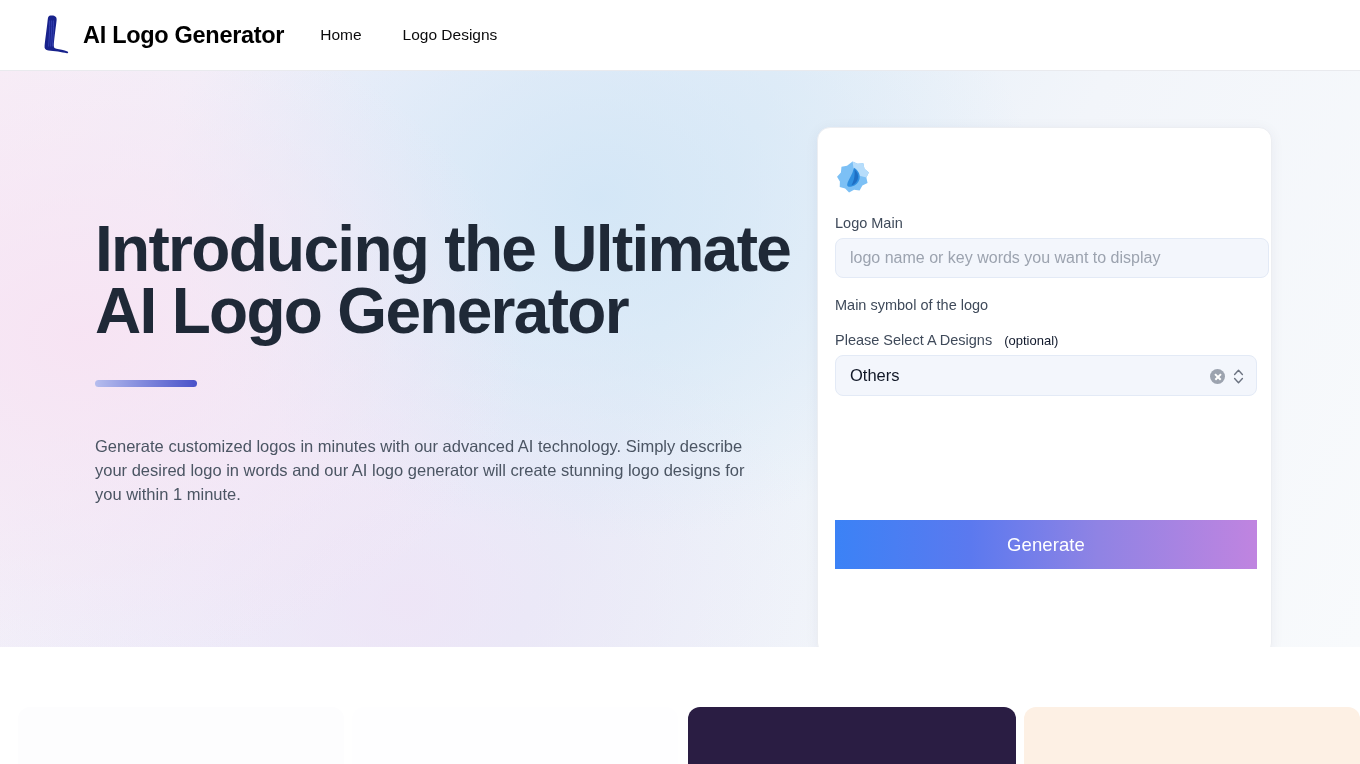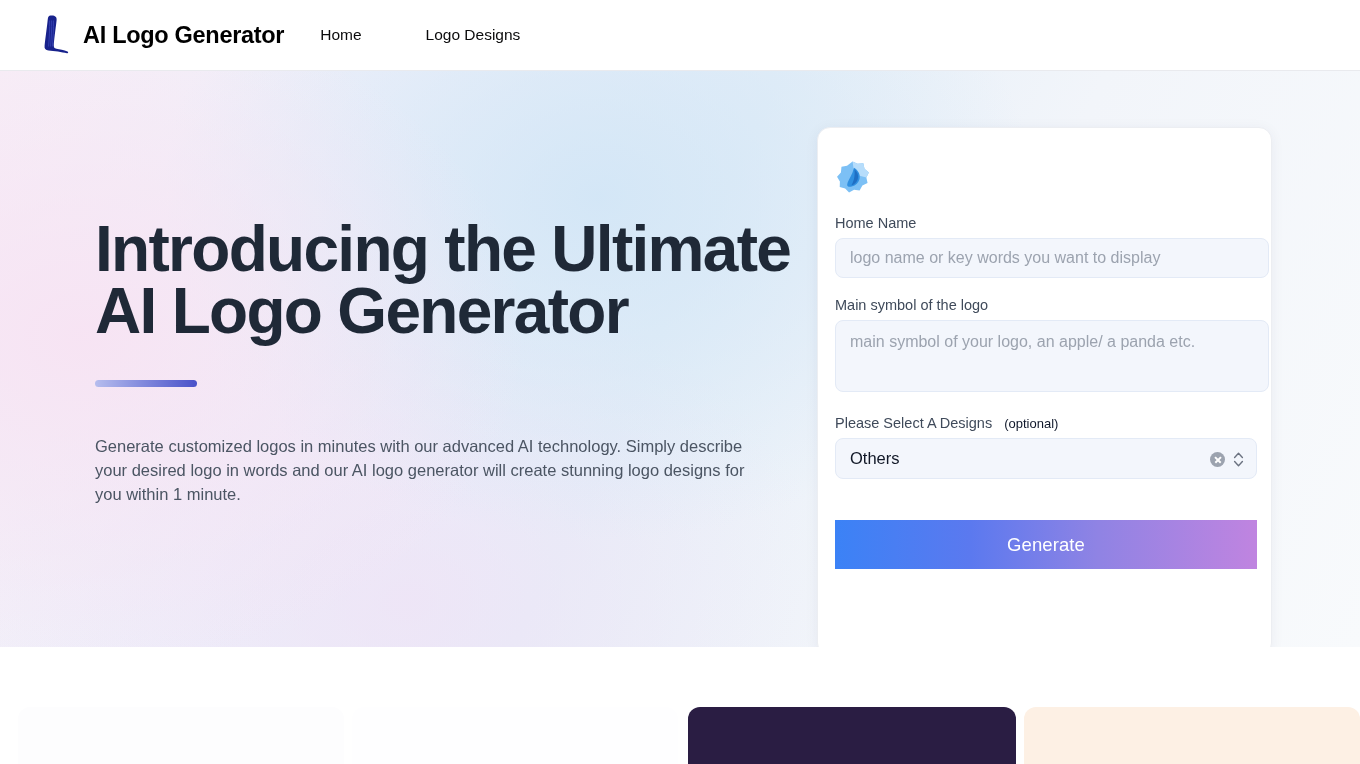--- a/index.html
+++ b/index.html
@@ -39,21 +39,21 @@
     font-size: 23.5px;
     font-weight: bold;
     color: #000000;
     letter-spacing: -0.3px;
     white-space: nowrap;
   }
   .nav {
     display: flex;
     align-items: center;
     margin-left: 36px;
-    gap: 64px;
+    gap: 41px;
   }
   .nav-link {
     font-size: 15.5px;
     color: #0b0b0c;
     text-decoration: none;
     white-space: nowrap;
     cursor: pointer;
   }
 
   
@@ -262,26 +262,25 @@
   <div class="form-card">
 
     <svg class="card-gem" viewBox="0 0 40 40">
       <path d="M19 2.6 L24.4 5.1 L30.6 4.7 L31.9 10.6 L36.6 14.6 L33.9 20 L35.2 26 L29.6 28.6 L26.6 34 L20.6 33.2 L15.2 36.2 L11 31.8 L5.1 30.4 L5.3 24.3 L2.2 19.1 L6.4 14.6 L7 8.5 L13 7.2 Z" fill="#7cc0f5"></path>
       <path d="M19 2.6 L24.4 5.1 L30.6 4.7 L31.9 10.6 L36.6 14.6 L33.9 20 L26.5 18 L20 10 Z" fill="#b7ddfb"></path>
       <path d="M20.5 9.5 C25.5 12.5 27.5 17 26.5 21.5 C25.6 25.5 22.5 28.5 18 29.8 C15 30.6 12.8 29.6 13.2 27.2 C13.6 24.6 16.4 20 18.6 15.4 C19.6 13.2 19.9 11.2 20.5 9.5 Z" fill="#2f8fe0"></path>
       <path d="M21 11 C24.5 14 25.8 18 24.6 21.8 C23.6 25 21.2 27.3 17.8 28.4 C19.8 25 22 19 21 11 Z" fill="#1f6fc4"></path>
     </svg>
 
     
-    <label class="field-label">Home Name</label>
+    <label class="field-label">Logo Main</label>
     <input class="text-input" type="text" placeholder="logo name or key words you want to display" style="">
 
     
     <label class="field-label">Main symbol of the logo</label>
-    <textarea class="text-area" placeholder="main symbol of your logo, an apple/ a panda etc." style=""></textarea>
 
     
     <label class="field-label">
       <span>Please Select A Designs</span><span class="optional">(optional)</span>
     </label>
     <div class="select-wrap">
       <span class="select-value">Others</span>
       <span class="select-icons">
         <span class="clear-btn"></span>
         <svg class="stepper-icon" viewBox="0 0 11 17">

